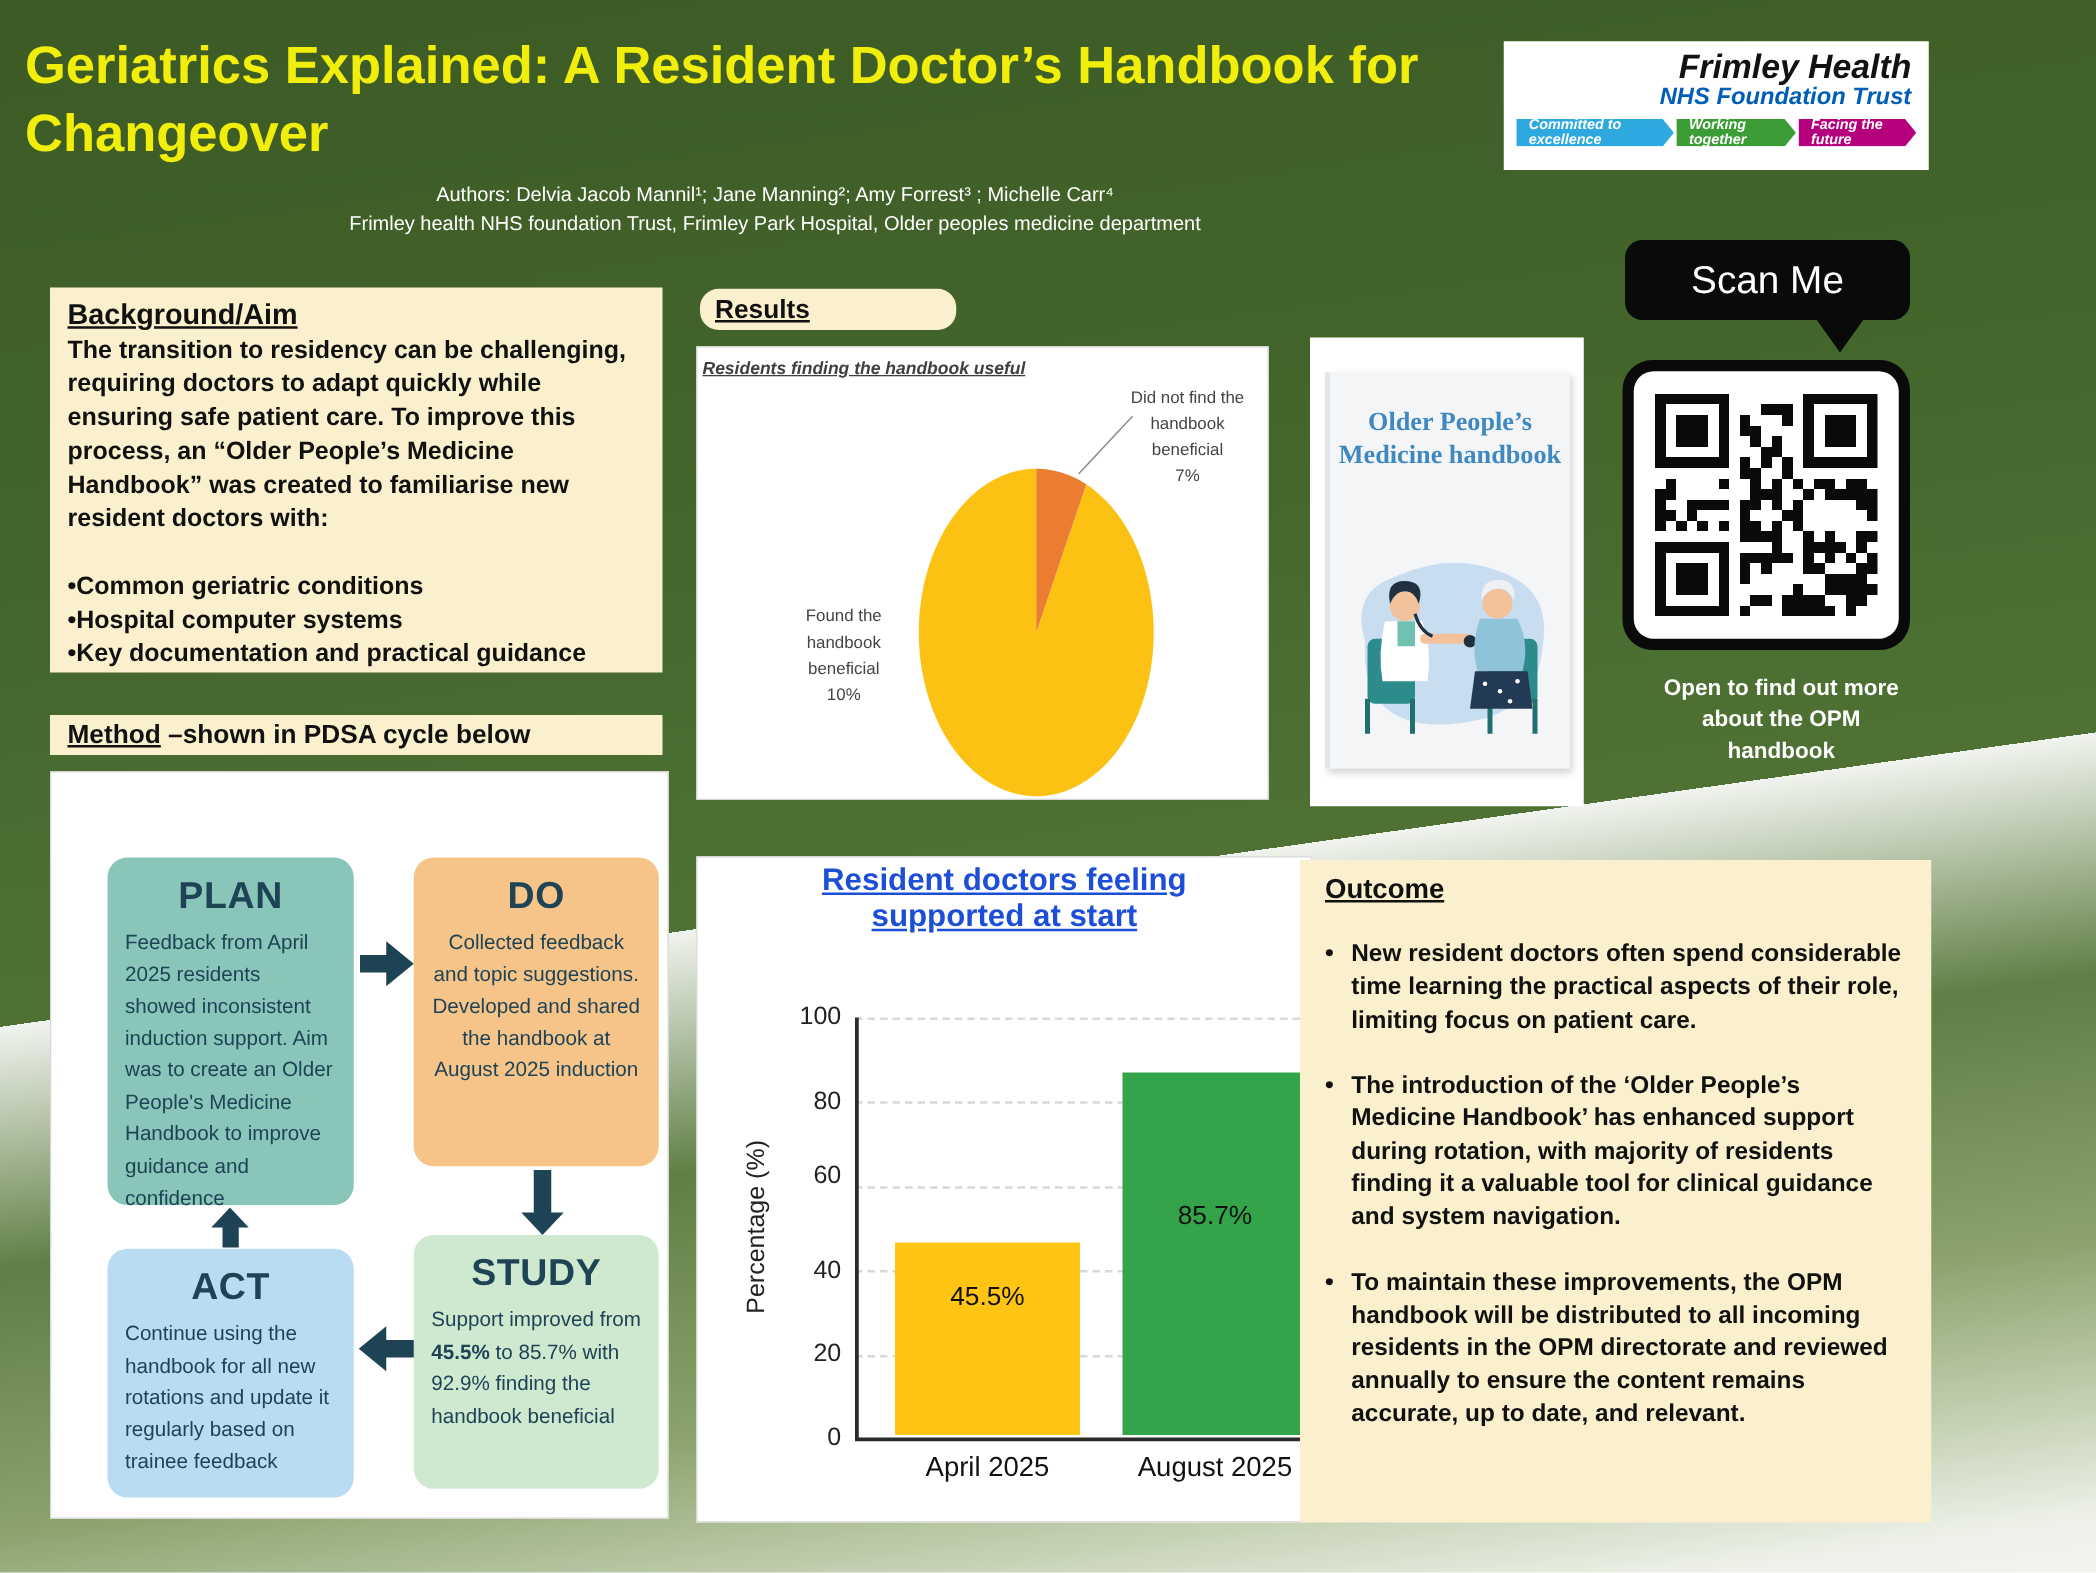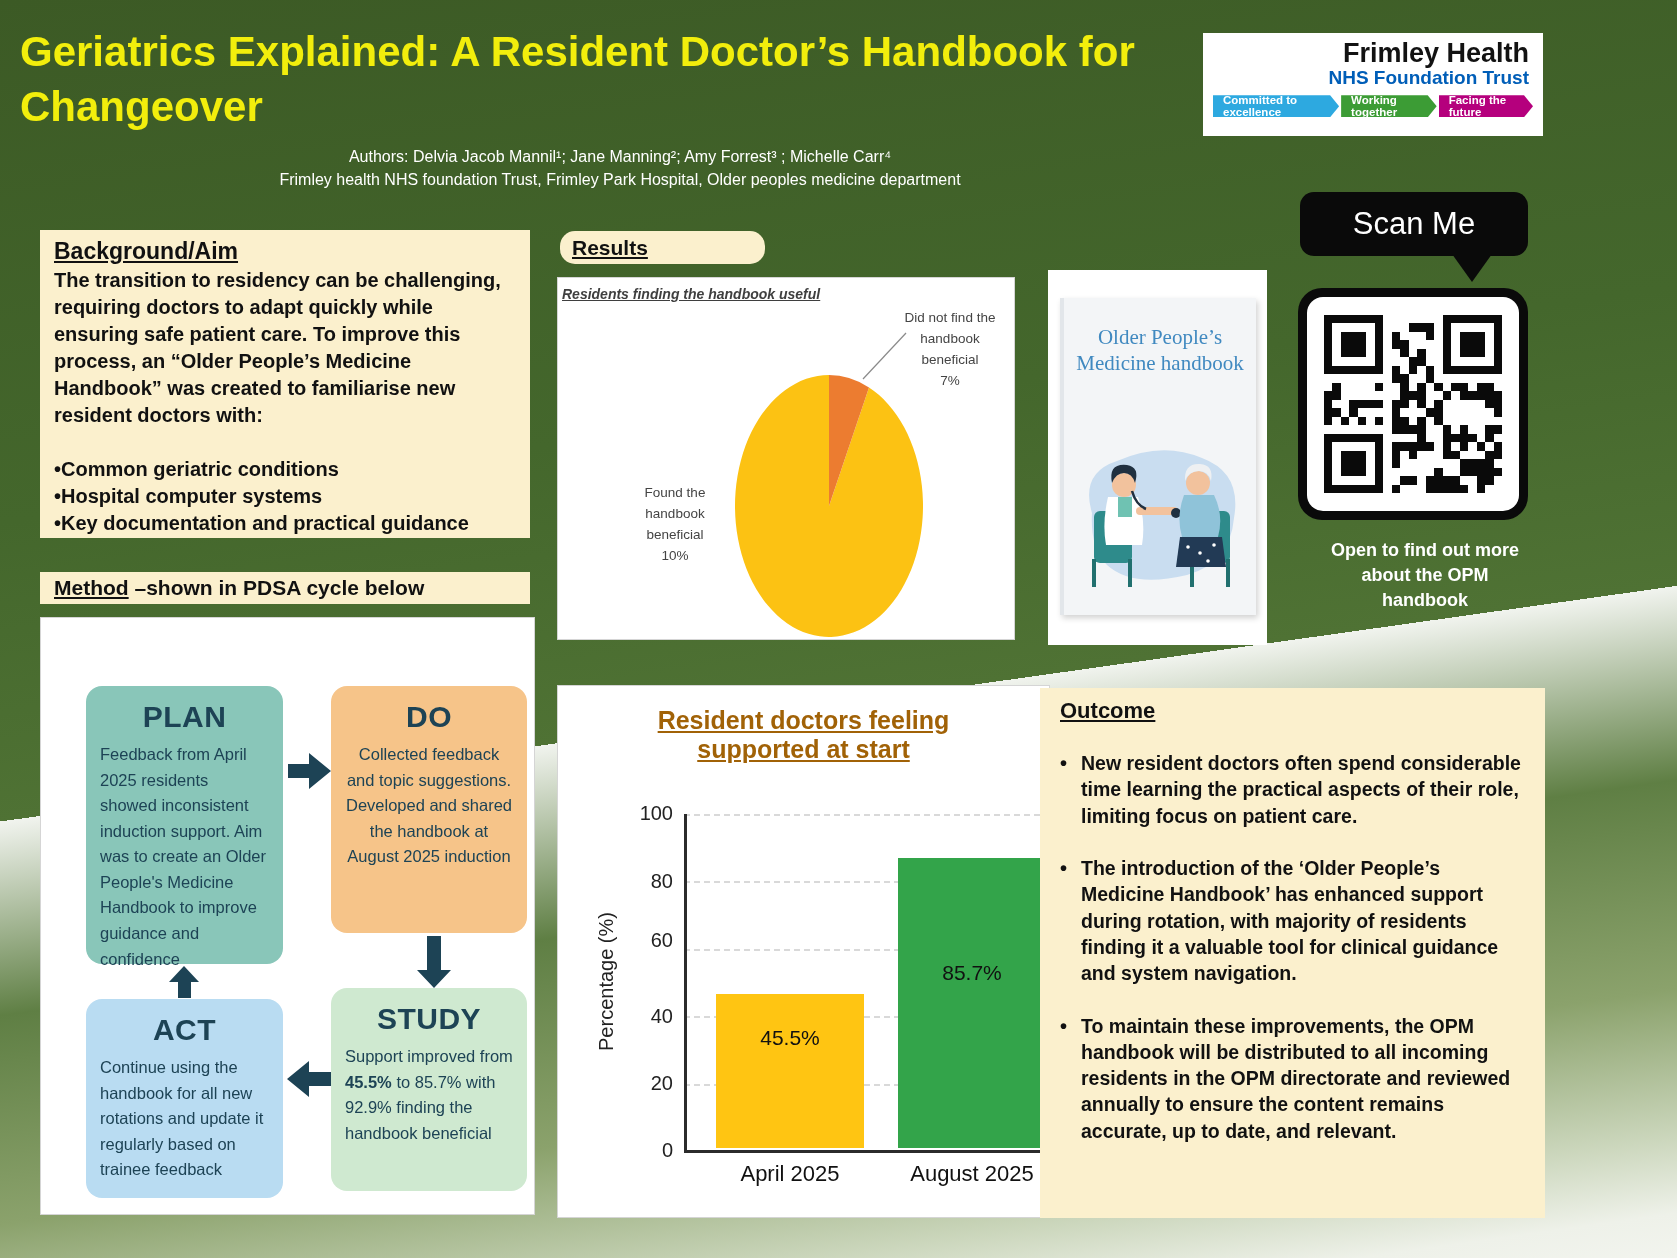--- a/index.html
+++ b/index.html
@@ -32,21 +32,21 @@
 </head>
 <body>
 
 <div class="abs poster-title" style="left:20px;top:24px;width:1180px;">
   <div>Geriatrics Explained: A Resident Doctor’s Handbook for</div>
   <div>Changeover</div>
 </div>
 <div class="abs sub" style="left:120px;top:148px;width:1000px;">Authors: Delvia Jacob Mannil¹; Jane Manning²; Amy Forrest³ ; Michelle Carr⁴</div>
 <div class="abs sub" style="left:120px;top:171px;width:1000px;">Frimley health NHS foundation Trust, Frimley Park Hospital, Older peoples medicine department</div>
 
-<div class="abs" style="left:1203px;top:33px;width:340px;height:103px;background:#fff;padding:6px 0 8px 0;box-sizing:border-box;">
+<div class="abs" style="left:1203px;top:33px;width:340px;height:103px;background:#fff;padding:6px 0 8px 0;box-sizing:border-box;font-style:italic;">
   <div style="text-align:right;padding-right:14px;font-size:27px;font-weight:bold;color:#121212;line-height:1.05;">Frimley Health</div>
   <div style="text-align:right;padding-right:14px;font-size:19px;font-weight:bold;color:#005eb8;line-height:1.15;">NHS Foundation Trust</div>
   <div style="display:flex;justify-content:center;gap:2px;margin-top:6px;padding:0 10px;">
     <div class="chev" style="background: rgb(45, 169, 224);">Committed to excellence</div>
     <div class="chev" style="background: rgb(60, 156, 53);">Working together</div>
     <div class="chev" style="background: rgb(181, 0, 125);">Facing the future</div>
   </div>
 </div>
 
 <div class="abs cream" style="left:40px;top:230px;width:490px;height:308px;padding:8px 14px;box-sizing:border-box;">
@@ -102,21 +102,21 @@
     <span>Did not find the handbook beneficial</span><br>
     <span>7%</span>
   </div>
   <div class="pie-label" style="left:62px;top:205px;width:110px;">
     <span>Found the handbook beneficial</span><br>
     <span>10%</span>
   </div>
 </div>
 
 <div class="abs white-panel" style="left:557px;top:685px;width:493px;height:533px;">
-  <div style="position:absolute;left:0;top:20px;width:100%;text-align:center;font-size:25px;font-weight:bold;color:#a16207;">
+  <div style="position:absolute;left:0;top:4px;width:100%;text-align:center;font-size:25px;font-weight:bold;color:#1d4ed8;">
     <div class="h-underline">Resident doctors feeling</div>
     <div class="h-underline">supported at start</div>
   </div>
 
   <div class="gridline" style="left:126px;top:128px;width:356px;"></div>
   <div class="gridline" style="left:126px;top:195px;width:356px;"></div>
   <div class="gridline" style="left:126px;top:263px;width:356px;"></div>
   <div class="gridline" style="left:126px;top:330px;width:356px;"></div>
   <div class="gridline" style="left:126px;top:398px;width:356px;"></div>
 
@@ -137,21 +137,21 @@
 
   <div style="position:absolute;left:158px;top:340px;width:148px;text-align:center;font-size:21px;color:#111;">45.5%</div>
   <div style="position:absolute;left:340px;top:275px;width:148px;text-align:center;font-size:21px;color:#111;">85.7%</div>
 
   <div style="position:absolute;left:158px;top:475px;width:148px;text-align:center;font-size:22px;color:#111;">April 2025</div>
   <div style="position:absolute;left:340px;top:475px;width:148px;text-align:center;font-size:22px;color:#111;">August 2025</div>
 </div>
 
 <div class="abs white-panel" style="left:1048px;top:270px;width:219px;height:375px;border:none;">
   <div style="position:absolute;left:12px;top:28px;width:192px;height:317px;background:#f3f5f7;box-shadow:2px 3px 6px rgba(0,0,0,.18);border-left:4px solid #e2e6ea;">
-    <div style="margin-top:26px;text-align:center;font-family:'Liberation Serif','DejaVu Serif',serif;font-weight:normal;font-size:21px;line-height:1.25;color:#4089c0;">Older People’s Medicine handbook</div>
+    <div style="margin-top:26px;text-align:center;font-family:'Liberation Serif','DejaVu Serif',serif;font-weight:bold;font-size:21px;line-height:1.25;color:#4089c0;">Older People’s Medicine handbook</div>
     <svg width="176" height="160" viewBox="0 0 176 160" style="position:absolute;left:8px;top:135px;">
       <path d="M20 80 Q8 40 45 28 Q90 8 130 25 Q170 40 162 85 Q158 130 115 142 Q60 155 35 132 Q18 115 20 80 Z" fill="#c9ddf0"></path>
 
       <rect x="22" y="78" width="38" height="52" rx="6" fill="#2e8b8b"></rect>
       <rect x="20" y="126" width="4" height="28" fill="#21706f"></rect>
       <rect x="56" y="126" width="4" height="28" fill="#21706f"></rect>
       <rect x="118" y="78" width="40" height="52" rx="6" fill="#2e8b8b"></rect>
       <rect x="118" y="126" width="4" height="28" fill="#21706f"></rect>
       <rect x="154" y="126" width="4" height="28" fill="#21706f"></rect>
 

